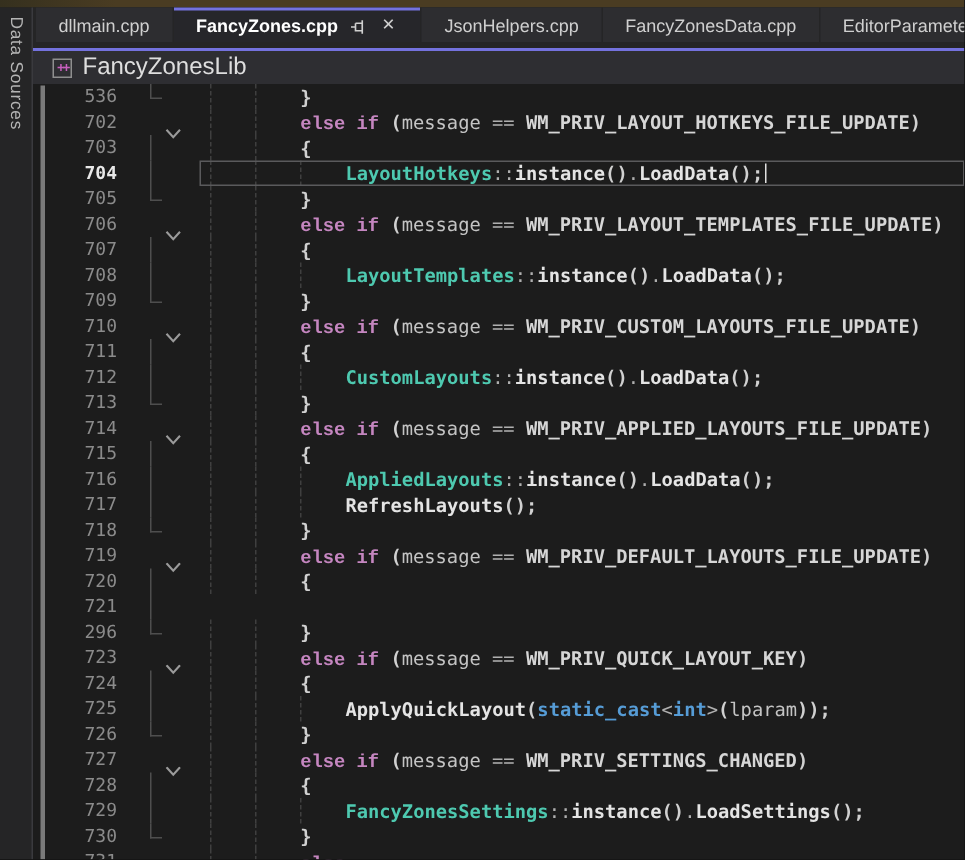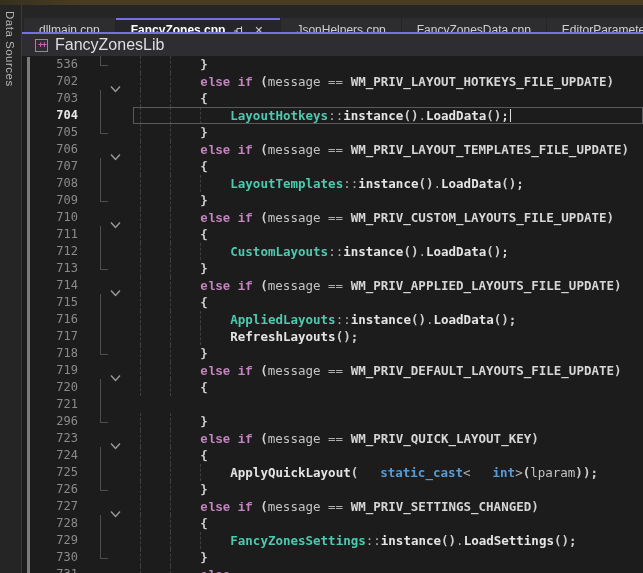--- a/index.html
+++ b/index.html
@@ -13,21 +13,21 @@
 
   
   .side-panel{position:absolute;left:0;top:5px;width:22px;bottom:0;
               background:var(--c-panel-bg);border-right:1px solid #3a3a3e;box-sizing:border-box;}
   .side-label{writing-mode:vertical-rl;color:var(--c-side-text);font-size:11.5px;
               margin:6px 0 0 4px;letter-spacing:.5px;white-space:nowrap;}
 
   
   .tab-bar{position:absolute;left:22px;top:5px;right:0;height:29px;background:var(--c-tabstrip-bg);}
   .tabs{display:flex;height:27px;padding-left:2px;}
-  .tab{flex:none;margin-top:13px;margin-right:1px;height:21px;border-top:2px solid transparent;
+  .tab{flex:none;margin-top:0;margin-right:1px;height:21px;border-top:2px solid transparent;
        background:var(--c-tab-bg);color:var(--c-tab-text);font-size:12px;line-height:21px;
        padding:0 15px;white-space:nowrap;display:flex;align-items:center;gap:7px;cursor:default;text-align:center;}
   .tab.active{background:var(--c-tab-active-bg);border-top-color:var(--c-accent);
               color:var(--c-tab-active-text);font-weight:bold;}
   .tab-underline{position:absolute;left:0;right:0;bottom:0;height:2px;background:var(--c-accent);}
   .tabicon{display:inline-flex;width:13px;height:13px;align-items:center;justify-content:center;
            color:#cfcfcf;font-size:11px;font-weight:normal;}
 
   
   .breadcrumb{position:absolute;left:22px;top:34px;right:0;height:22px;background:var(--c-breadcrumb-bg);
@@ -52,21 +52,21 @@
   .out-end{position:absolute;left:100px;top:0;height:9px;width:7px;
            border-left:1px solid var(--c-outline);border-bottom:1px solid var(--c-outline);}
   .chev{position:absolute;left:110px;top:5px;width:12px;height:8px;}
   .code{position:absolute;left:133px;right:0;top:0;bottom:0;padding-left:7px;
         font-size:12.5px;line-height:17px;font-weight:bold;color:var(--c-pl);}
   .code.current{outline:1px solid var(--c-curline-border);outline-offset:-1px;}
   .g{display:inline-block;width:4ch;height:17px;box-sizing:border-box;
      border-left:1px dashed var(--c-guide);vertical-align:top;}
   .caret{display:inline-block;width:1px;height:13px;background:var(--c-caret);
          vertical-align:-2px;margin-left:1px;}
-  .t-kw{color:var(--c-kw);font-family:Liberation Mono, monospace;} .t-kwb{color:var(--c-kwb);margin-left:22px;} .t-ty{color:var(--c-ty);}
+  .t-kw{color:var(--c-kw);font-family:Liberation Mono, monospace;} .t-kwb{color:var(--c-kwb);} .t-ty{color:var(--c-ty);}
   .t-fn{color:var(--c-fn);} .t-pr{color:var(--c-pr);font-weight:normal;} .t-mc{color:var(--c-mc);text-align:right;}
   .t-pn{color:var(--c-pn);} .t-op{color:var(--c-op);font-weight:normal;} .t-pl{color:var(--c-pl);}
 </style>
 </head>
 <body>
 
 <div class="screen">
   <div class="top-strip"></div>
 
   <div class="side-panel">

